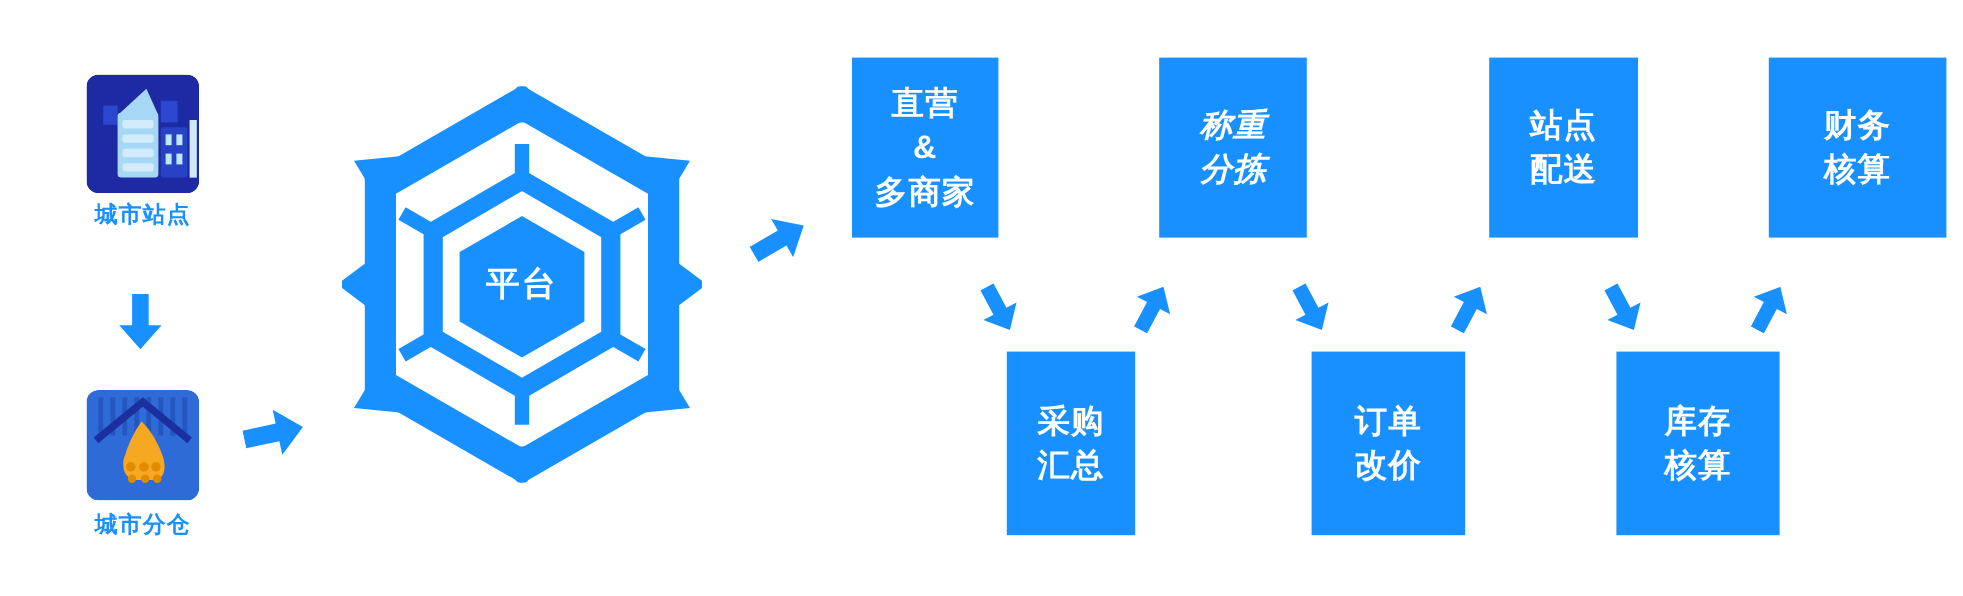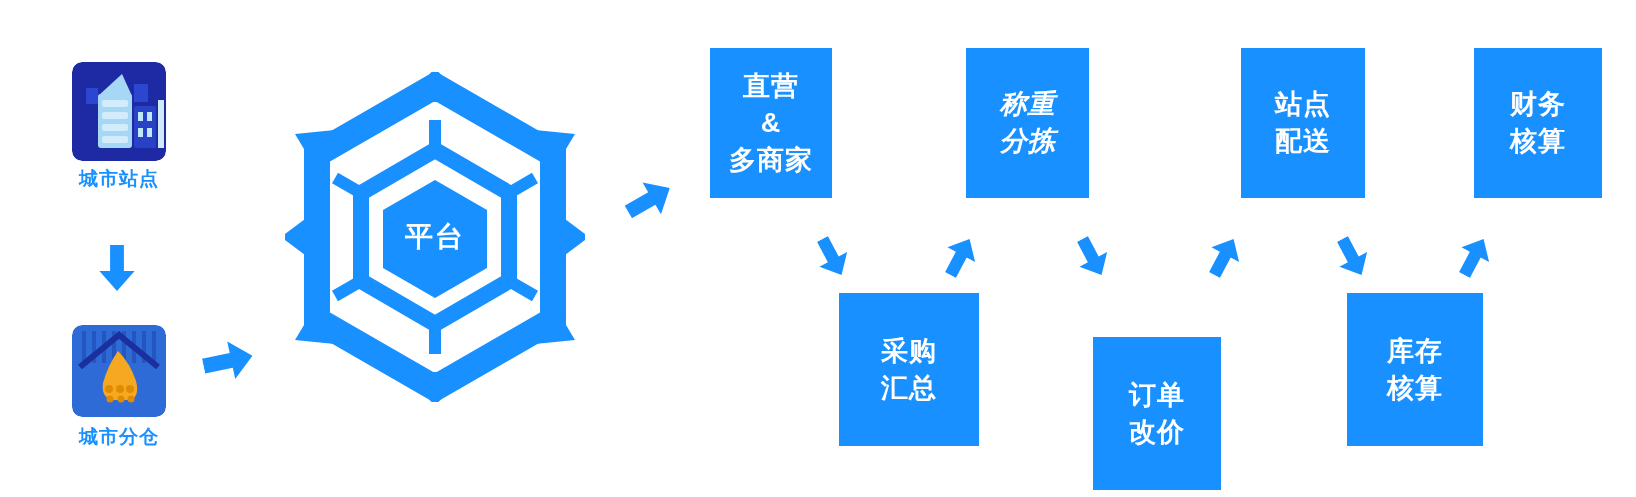--- a/index.html
+++ b/index.html
@@ -43,23 +43,23 @@
     position:absolute;background:#1890ff;color:#ffffff;
     display:flex;align-items:center;justify-content:center;text-align:center;
     font-size:27px;font-weight:bold;line-height:37px;letter-spacing:1px;
     white-space:pre-line;
   }
   .row-top{top:48px;height:150px;}
   .row-bottom{top:293px;height:153px;}
   .b1{left:710px;width:122px;}
   .b2{left:966px;width:123px;font-style:italic;}
   .b3{left:1222px;width:124px;margin-left:19px;}
-  .b4{left:1474px;width:128px;}
-  .b5{left:839px;width:140px;}
-  .b6{left:1093px;width:128px;margin-top:44px;}
+  .b4{left:1474px;width:148px;}
+  .b5{left:839px;width:107px;}
+  .b6{left:1093px;width:128px;}
   .b7{left:1347px;width:136px;}
 
   .defs-hidden{position:absolute;width:0;height:0;overflow:hidden;}
 </style>
 </head>
 <body>
 
 <div class="canvas">
 
   <svg class="defs-hidden" aria-hidden="true">

